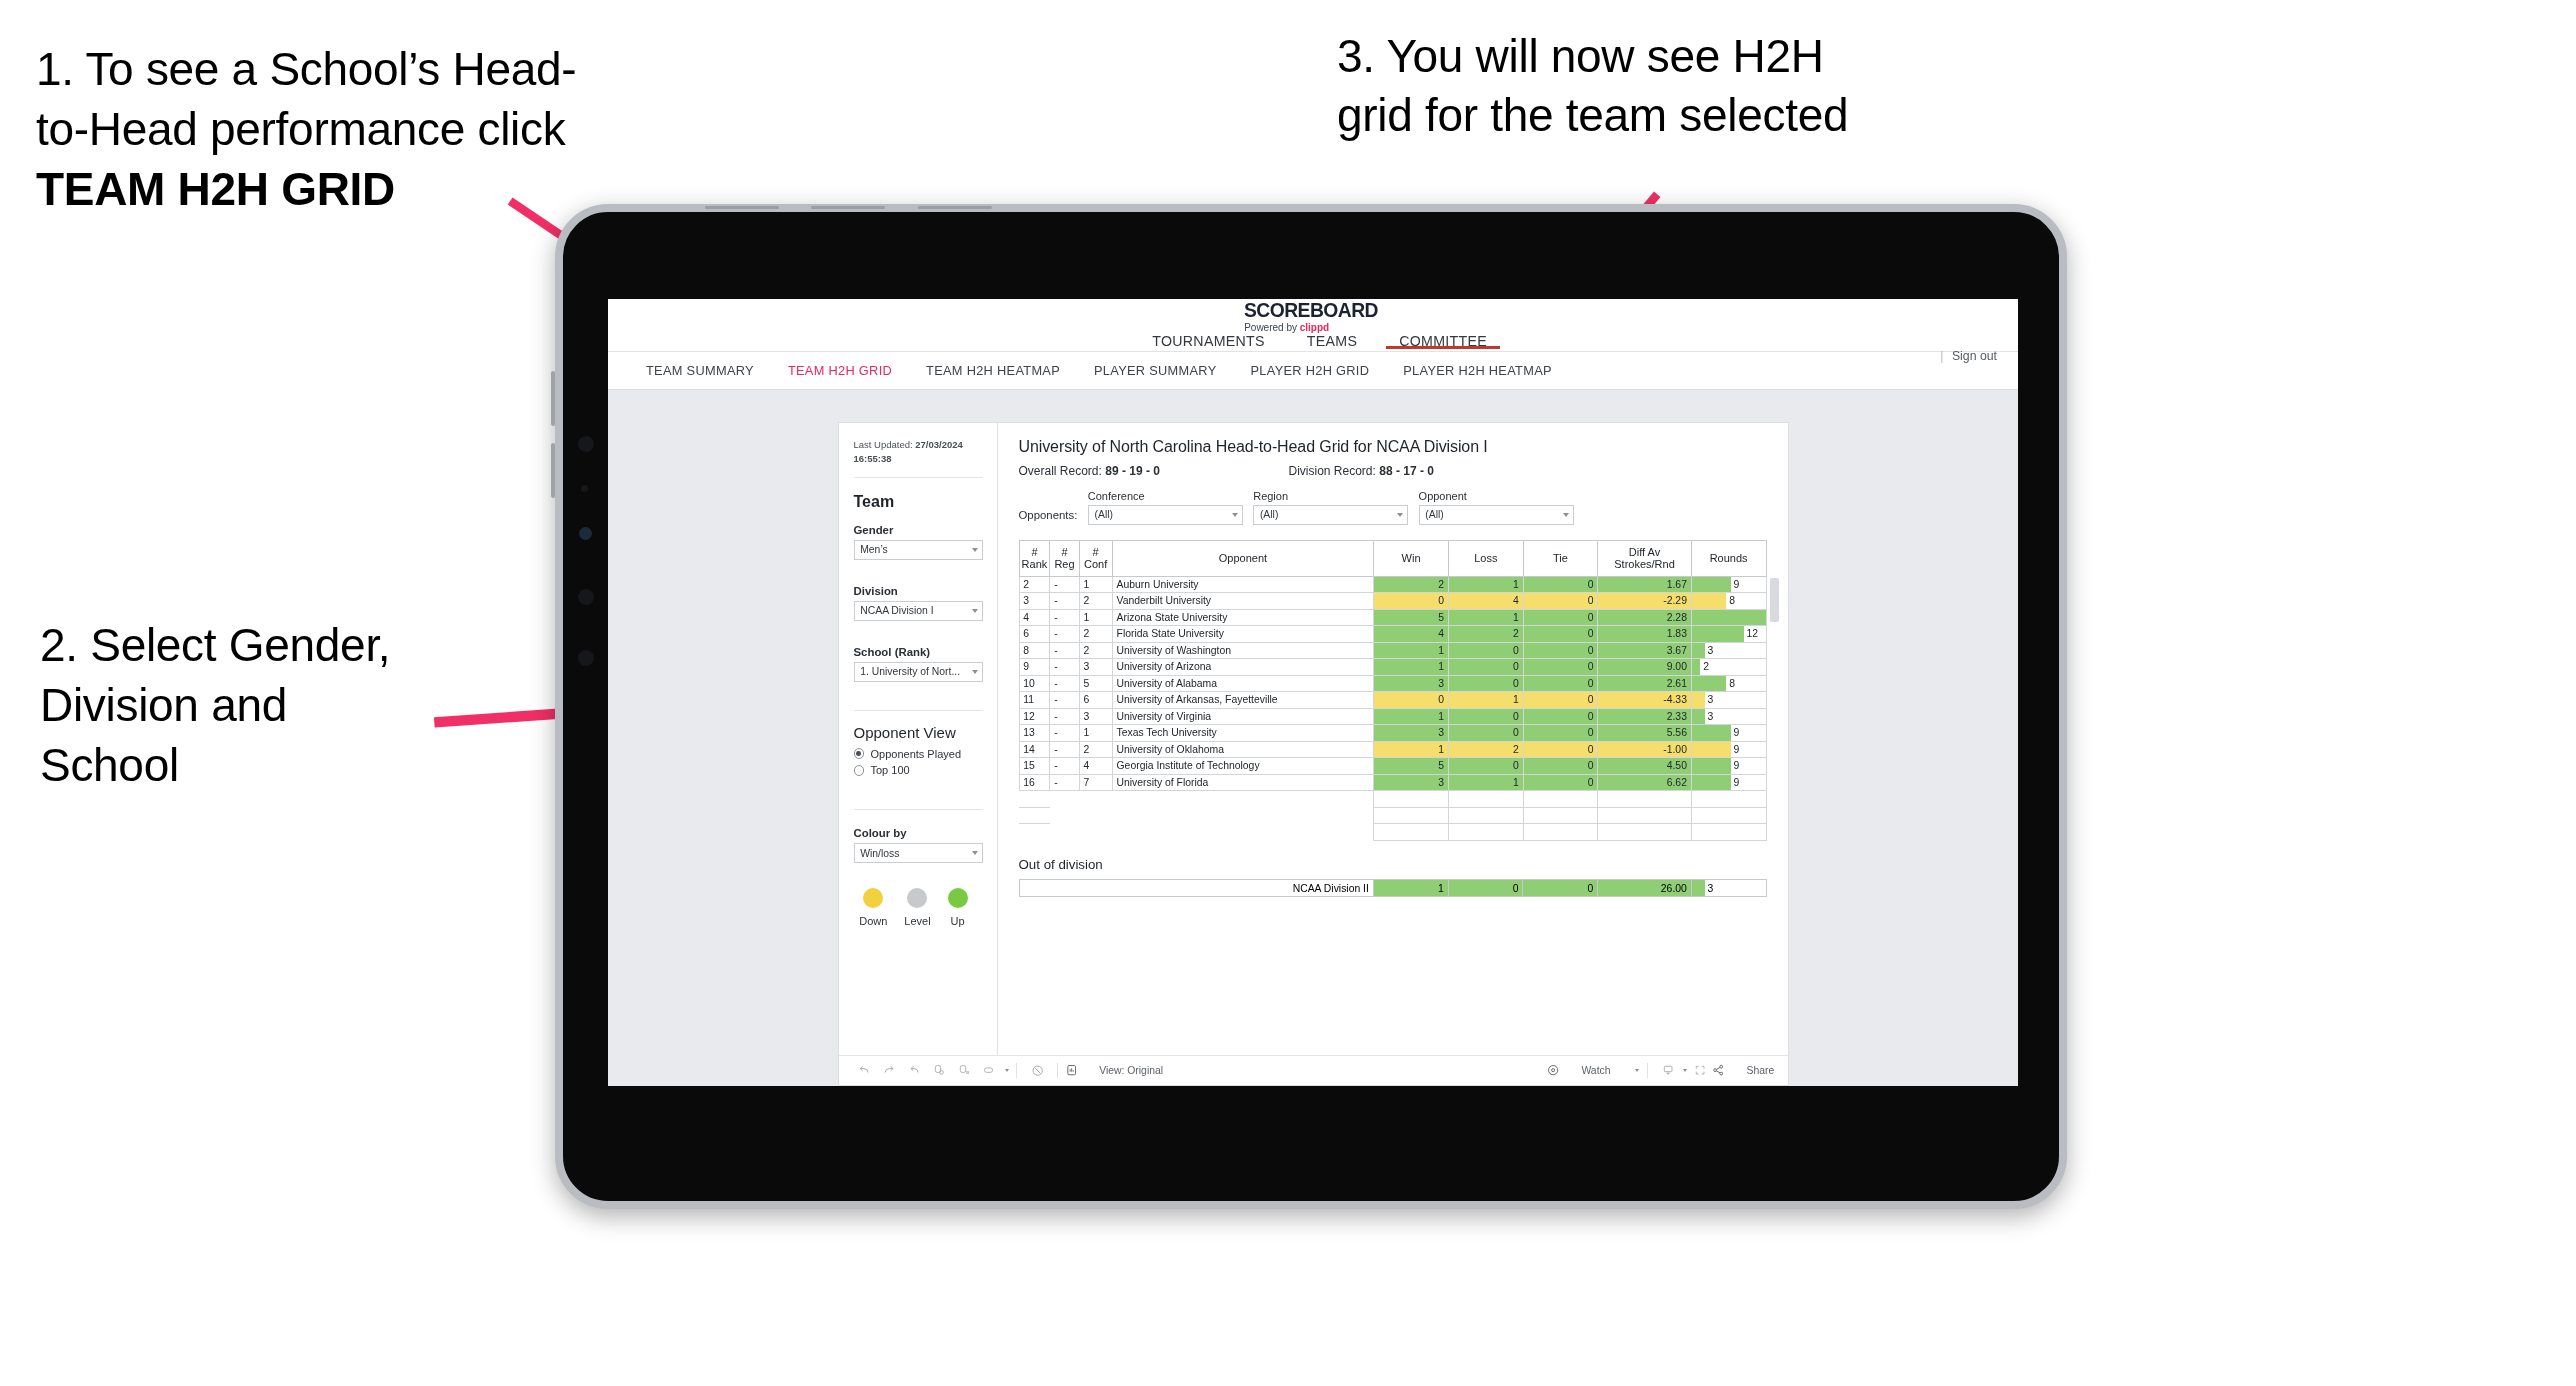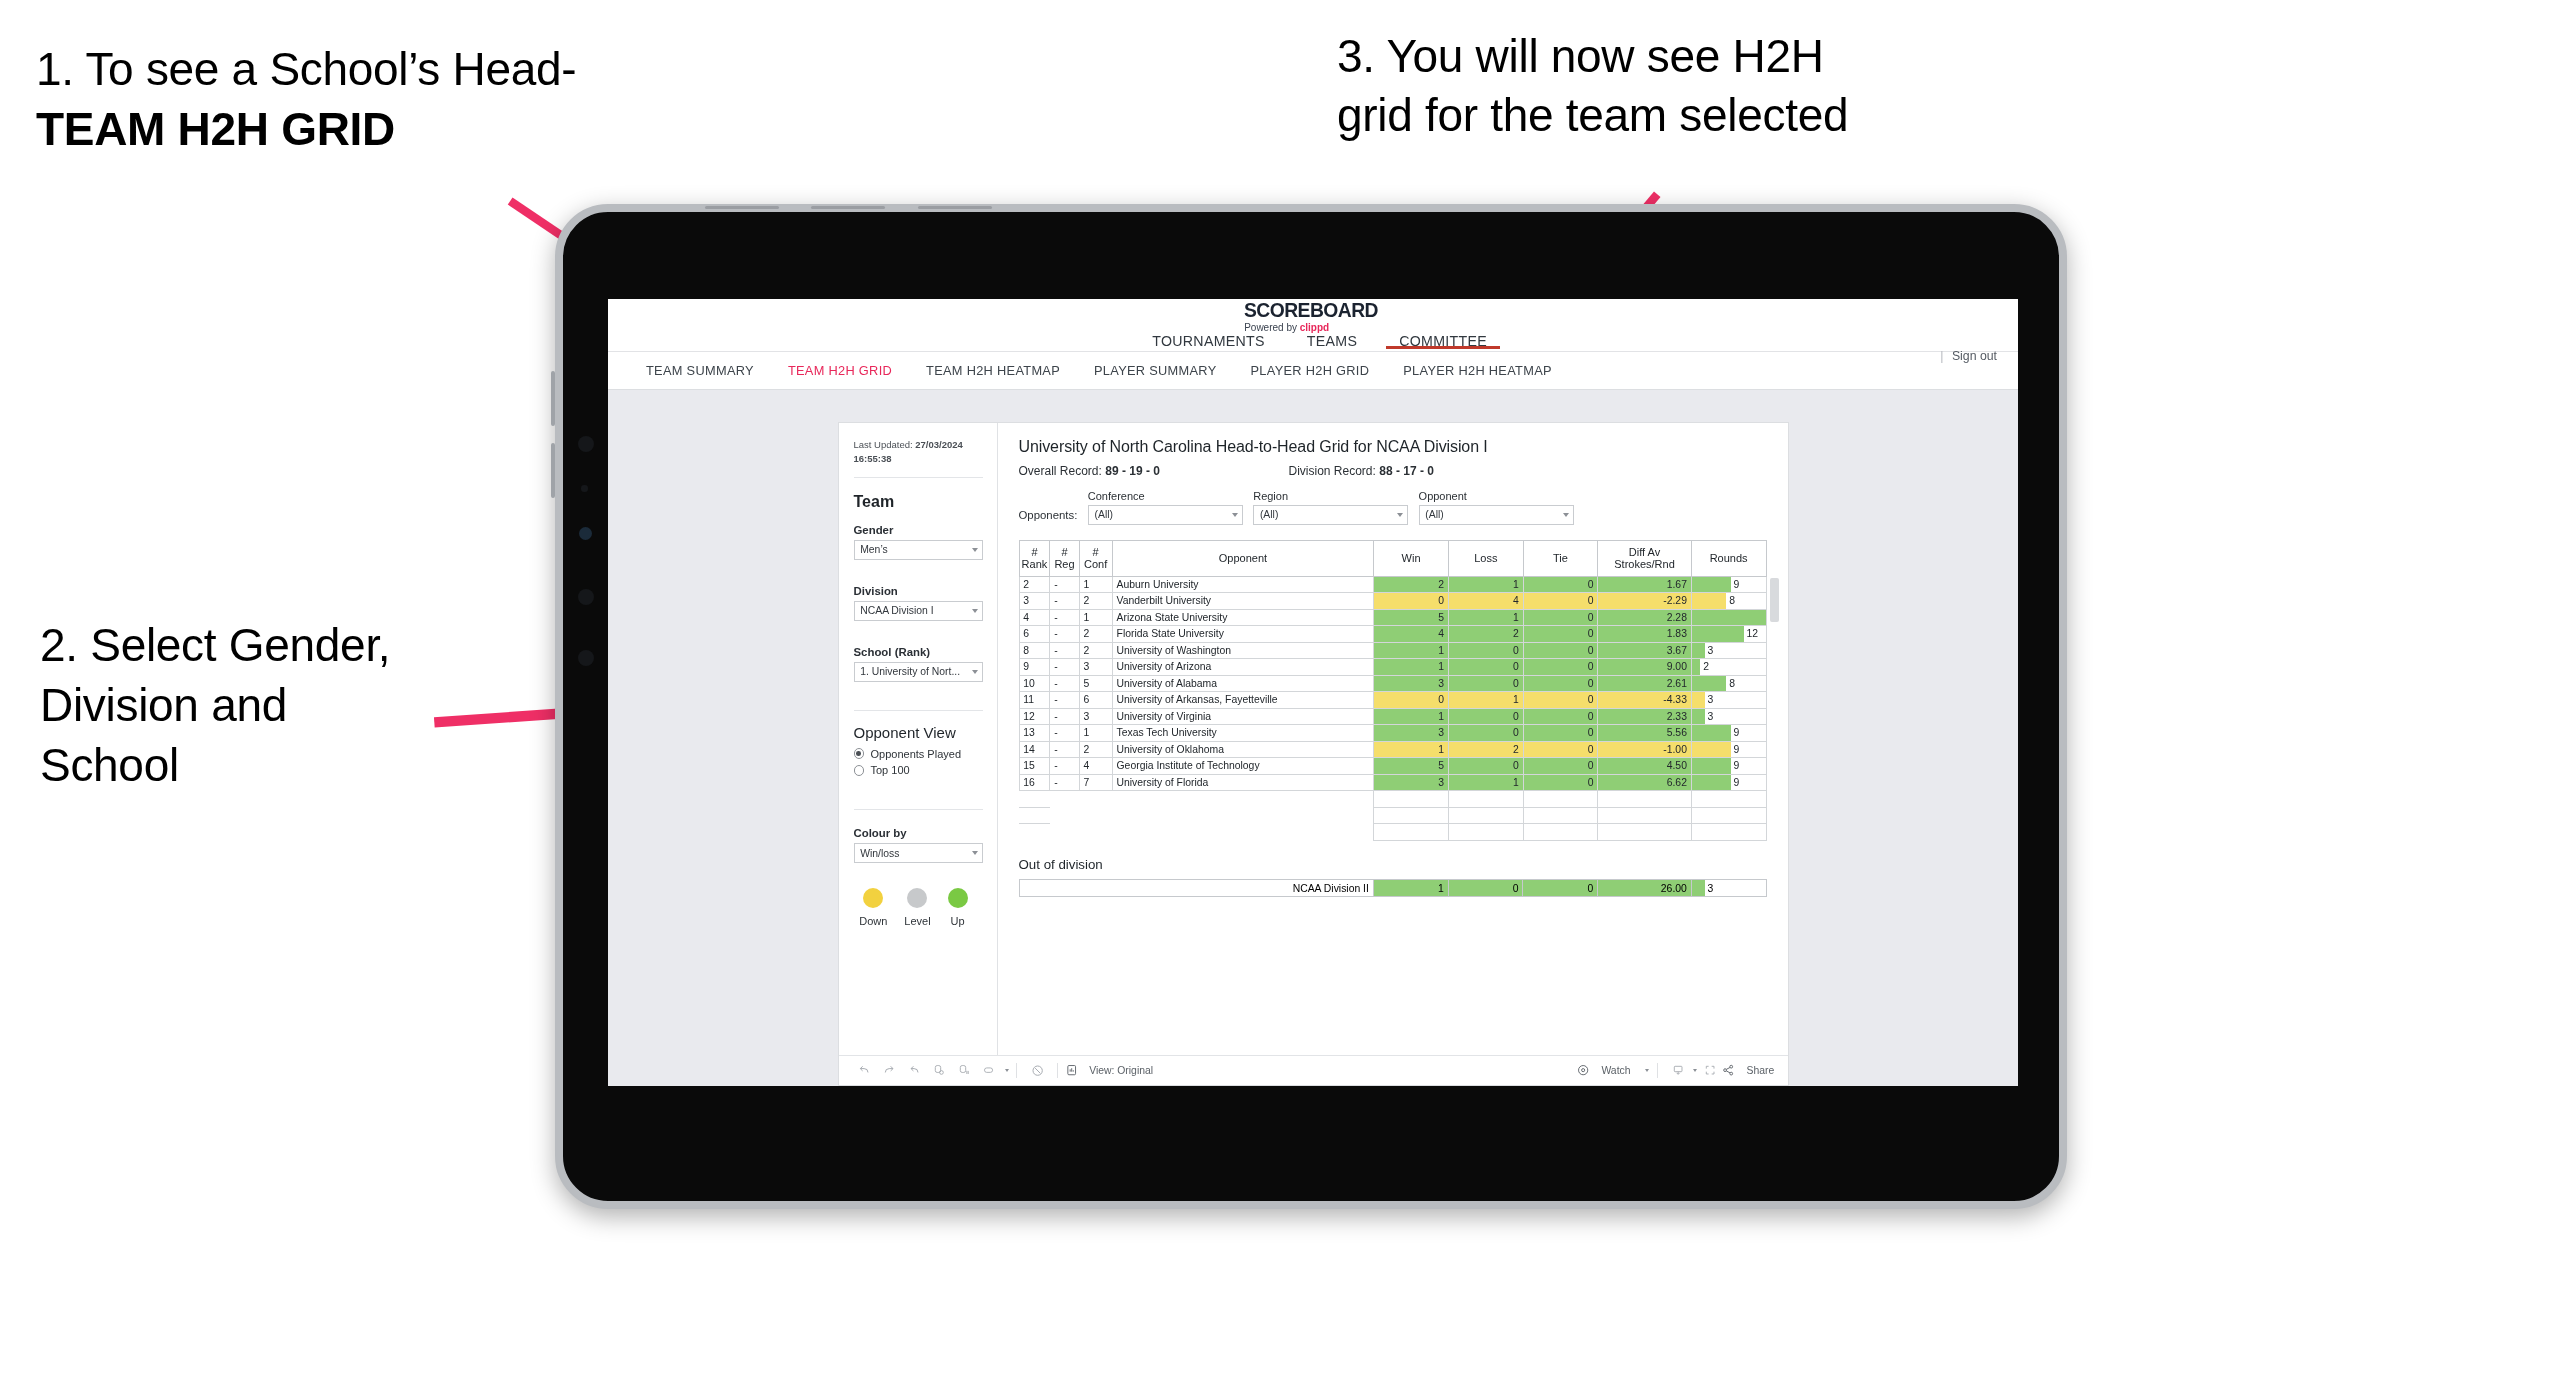--- a/index.html
+++ b/index.html
@@ -195,31 +195,32 @@
   table.ood td { border: 0.9px solid #c6c9cd; height: 17px; padding: 0 3.8px; }
 
   
   .tbar {
     height: 30px; border-top: 0.9px solid #e2e4e7; background: #fff;
     display: flex; align-items: center; padding: 0 13.3px; gap: 0;
     font-size: 10.4px; color: #6f757b;
   }
   .tbi { width: 25px; display: flex; align-items: center; justify-content: center; cursor: pointer; color: #a7abb1; }
   .tsep { width: 0.9px; height: 14.2px; background: #dfe1e4; margin: 0 7.6px; }
-  .tbtxt { display: flex; align-items: center; gap: 12px; color: #5b6167; cursor: pointer; }
+  .tbtxt { display: flex; align-items: center; gap: 22px; color: #5b6167; cursor: pointer; }
   .tright { margin-left: auto; display: flex; align-items: center; gap: 0; }
   .mini-caret { width:0;height:0;border-left:2.8px solid transparent;border-right:2.8px solid transparent;border-top:3.8px solid #8b9096; margin-left:2.8px;}
 </style>
 </head>
 <body>
 
 <div id="stage">
 
   <div class="anno anno-1">
     <span class="ln">1. To see a School’s Head-</span>
+    <span class="ln">to-Head performance click</span>
     <span class="ln bold">TEAM H2H GRID</span>
   </div>
 
   <div class="anno anno-2">
     <span class="ln">2. Select Gender,</span>
     <span class="ln">Division and</span>
     <span class="ln">School</span>
   </div>
 
   <div class="anno anno-3">

